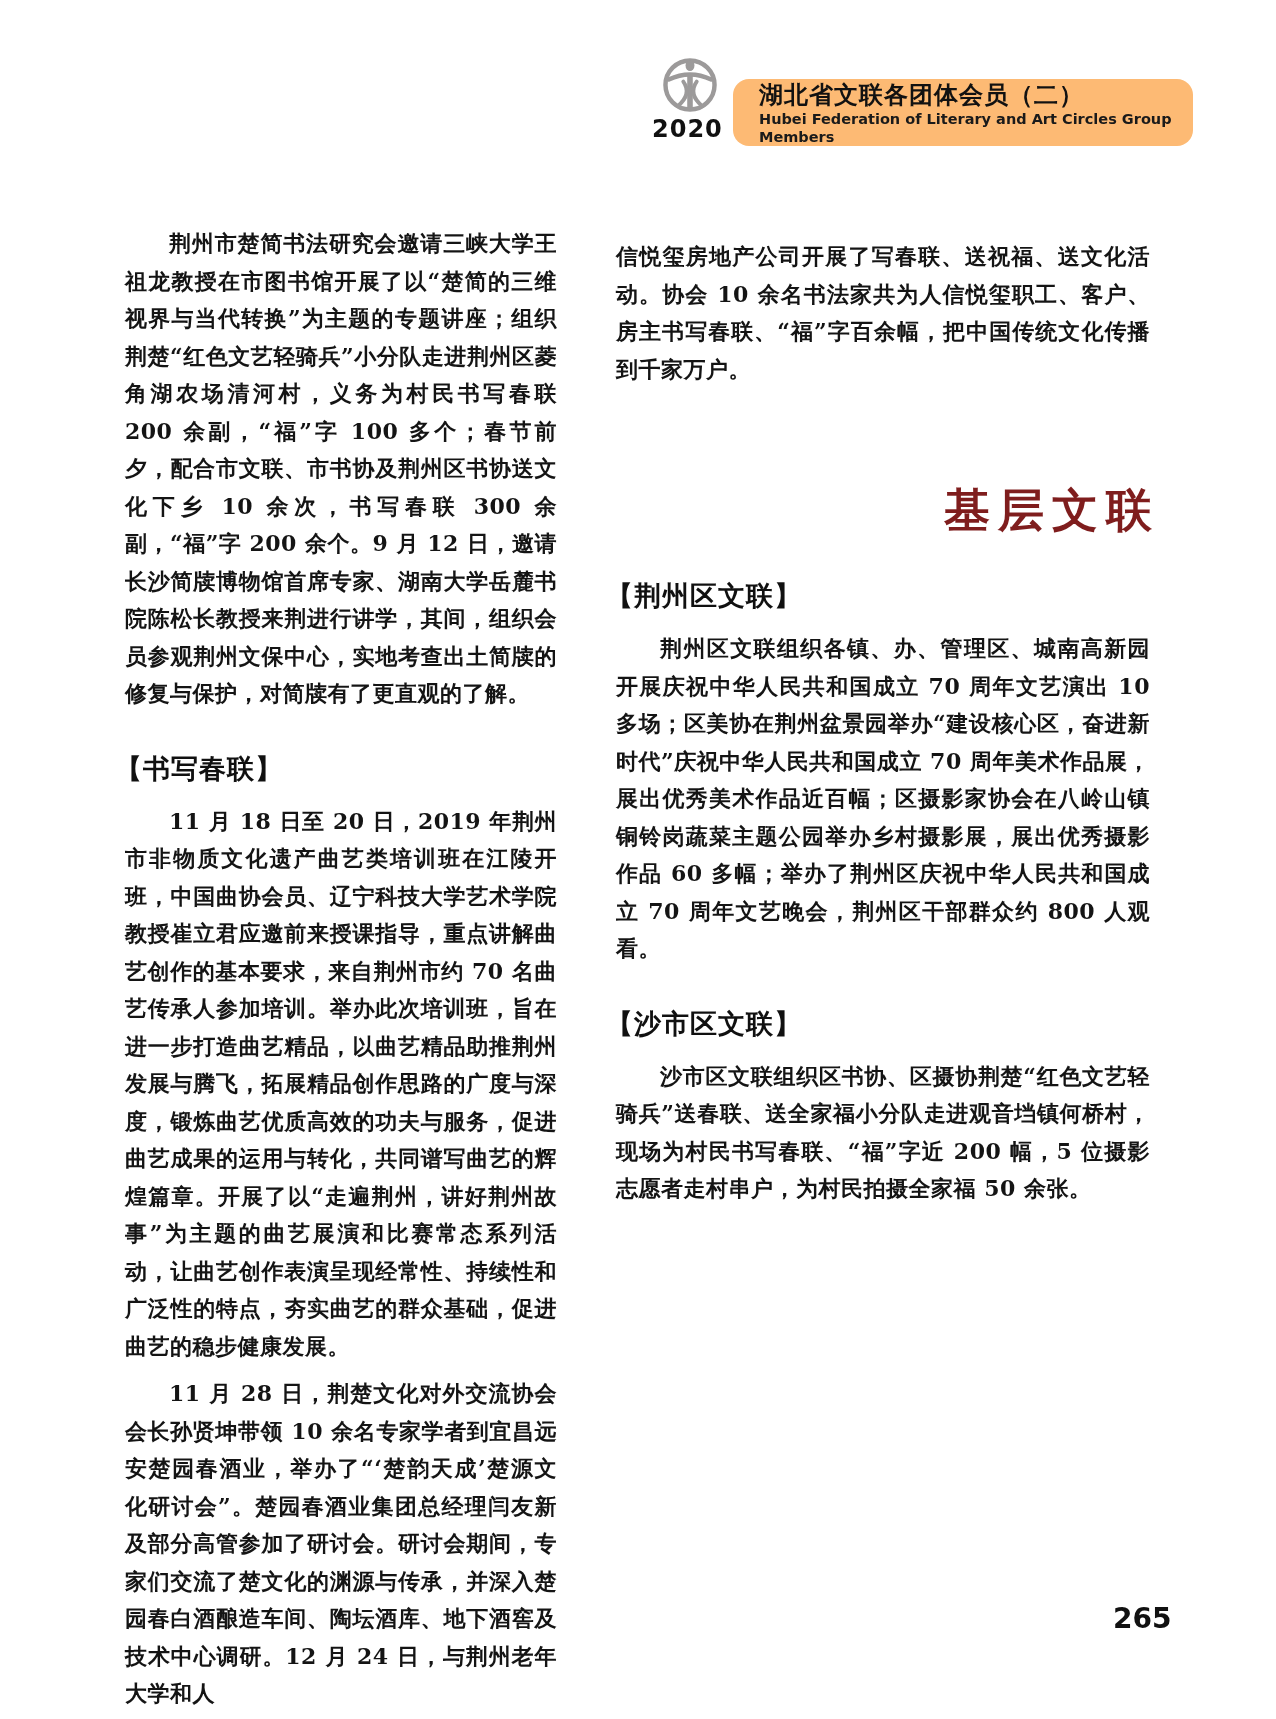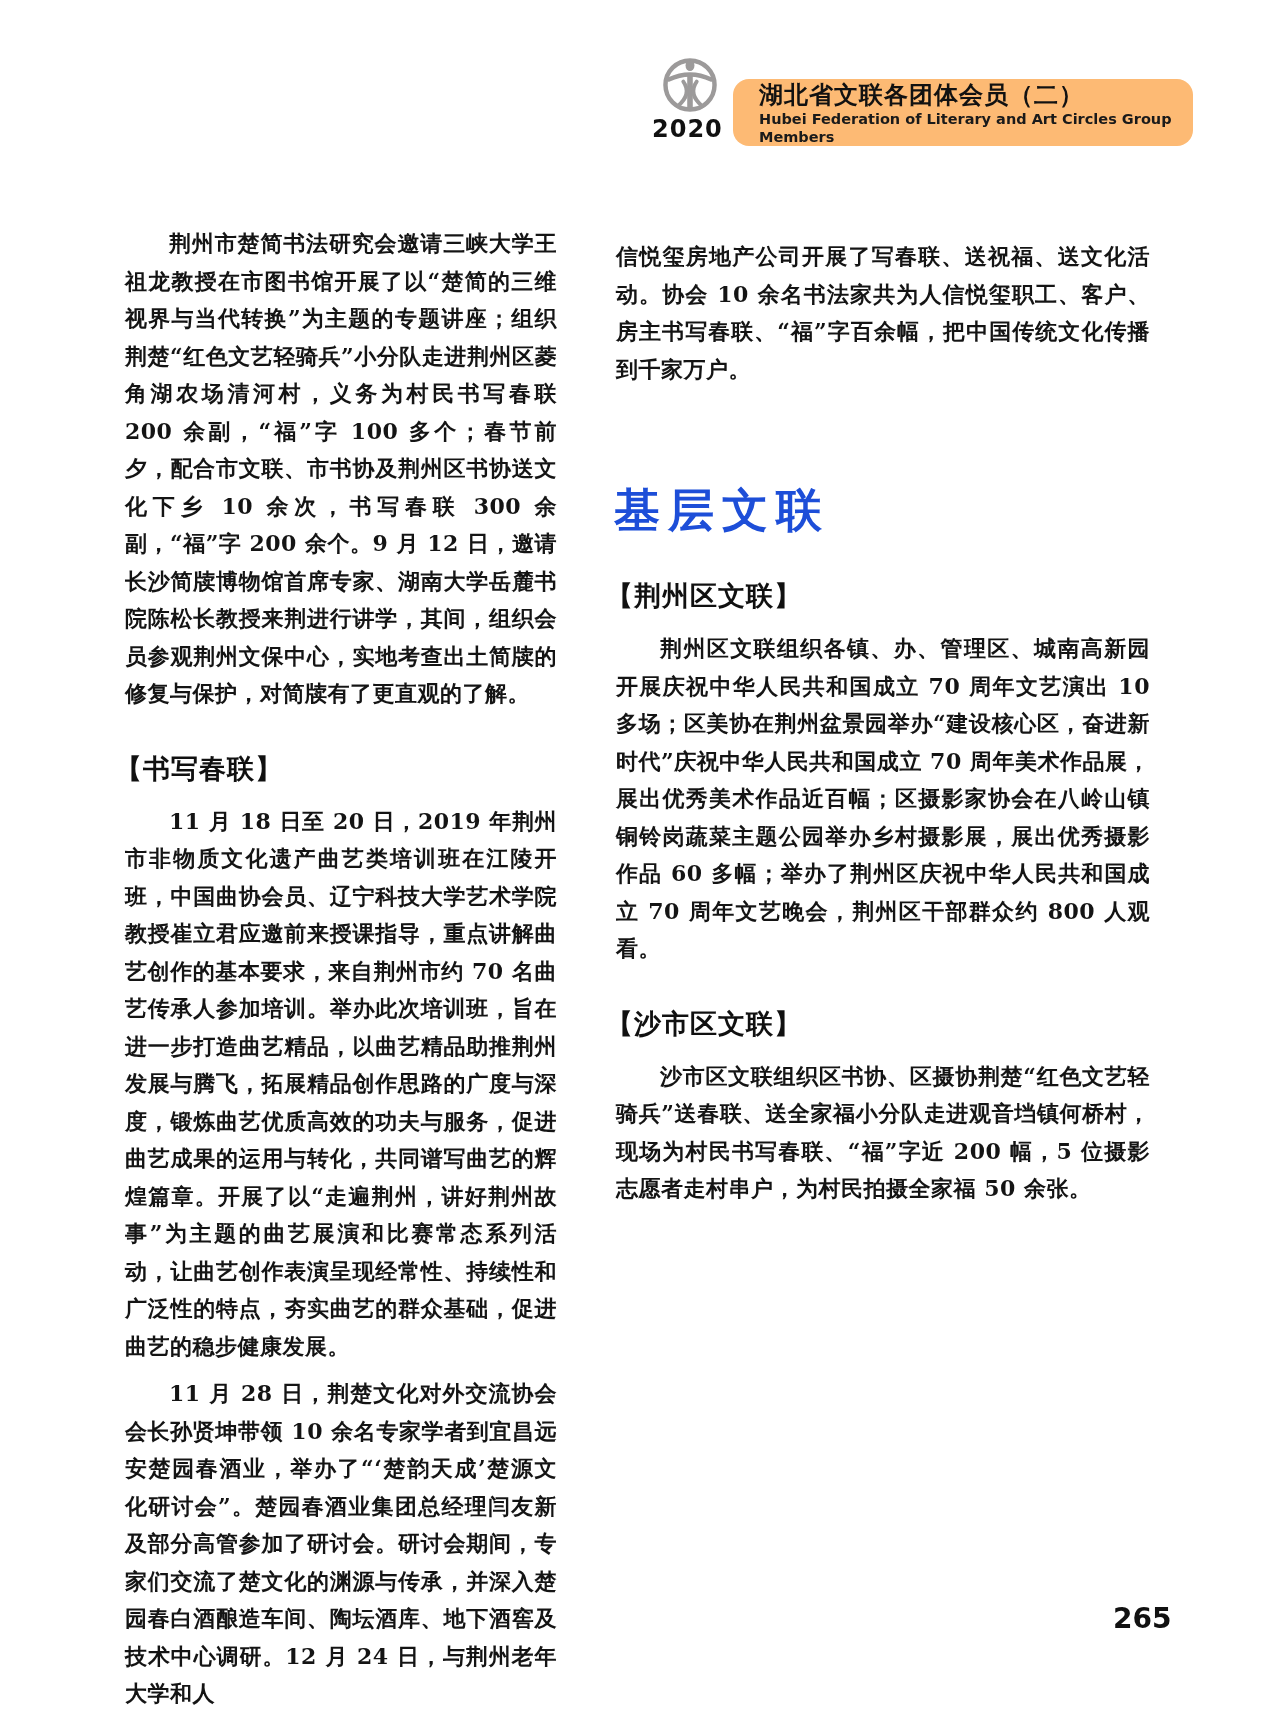--- a/index.html
+++ b/index.html
@@ -39,22 +39,22 @@
   }
   p.noindent{text-indent:0;}
   h2.sec{
     font-family:"DejaVu Sans","Liberation Sans",sans-serif;
     font-weight:bold;font-size:27px;line-height:40px;
     margin:36px 0 14px 0;text-align:left;letter-spacing:1px;color:#101010;
   }
   h2.first{margin-top:0;}
   .part-title{
     font-family:"DejaVu Sans","Liberation Sans",sans-serif;
-    font-weight:900;font-size:46px;line-height:60px;text-align:left;
-    letter-spacing:8px;text-indent:8px;margin:92px 0 2px 0;color:#1d4ed8;
+    font-weight:900;font-size:46px;line-height:60px;text-align:right;
+    letter-spacing:8px;text-indent:8px;margin:92px 0 2px 0;color:#7f1d1d;
   }
   .page-num{
     position:absolute;left:1093px;top:1602px;
     font-family:"DejaVu Sans","Liberation Sans",sans-serif;
     font-weight:bold;font-size:28px;color:#111;margin-left:20px;
   }
 </style>
 </head>
 <body>
 

